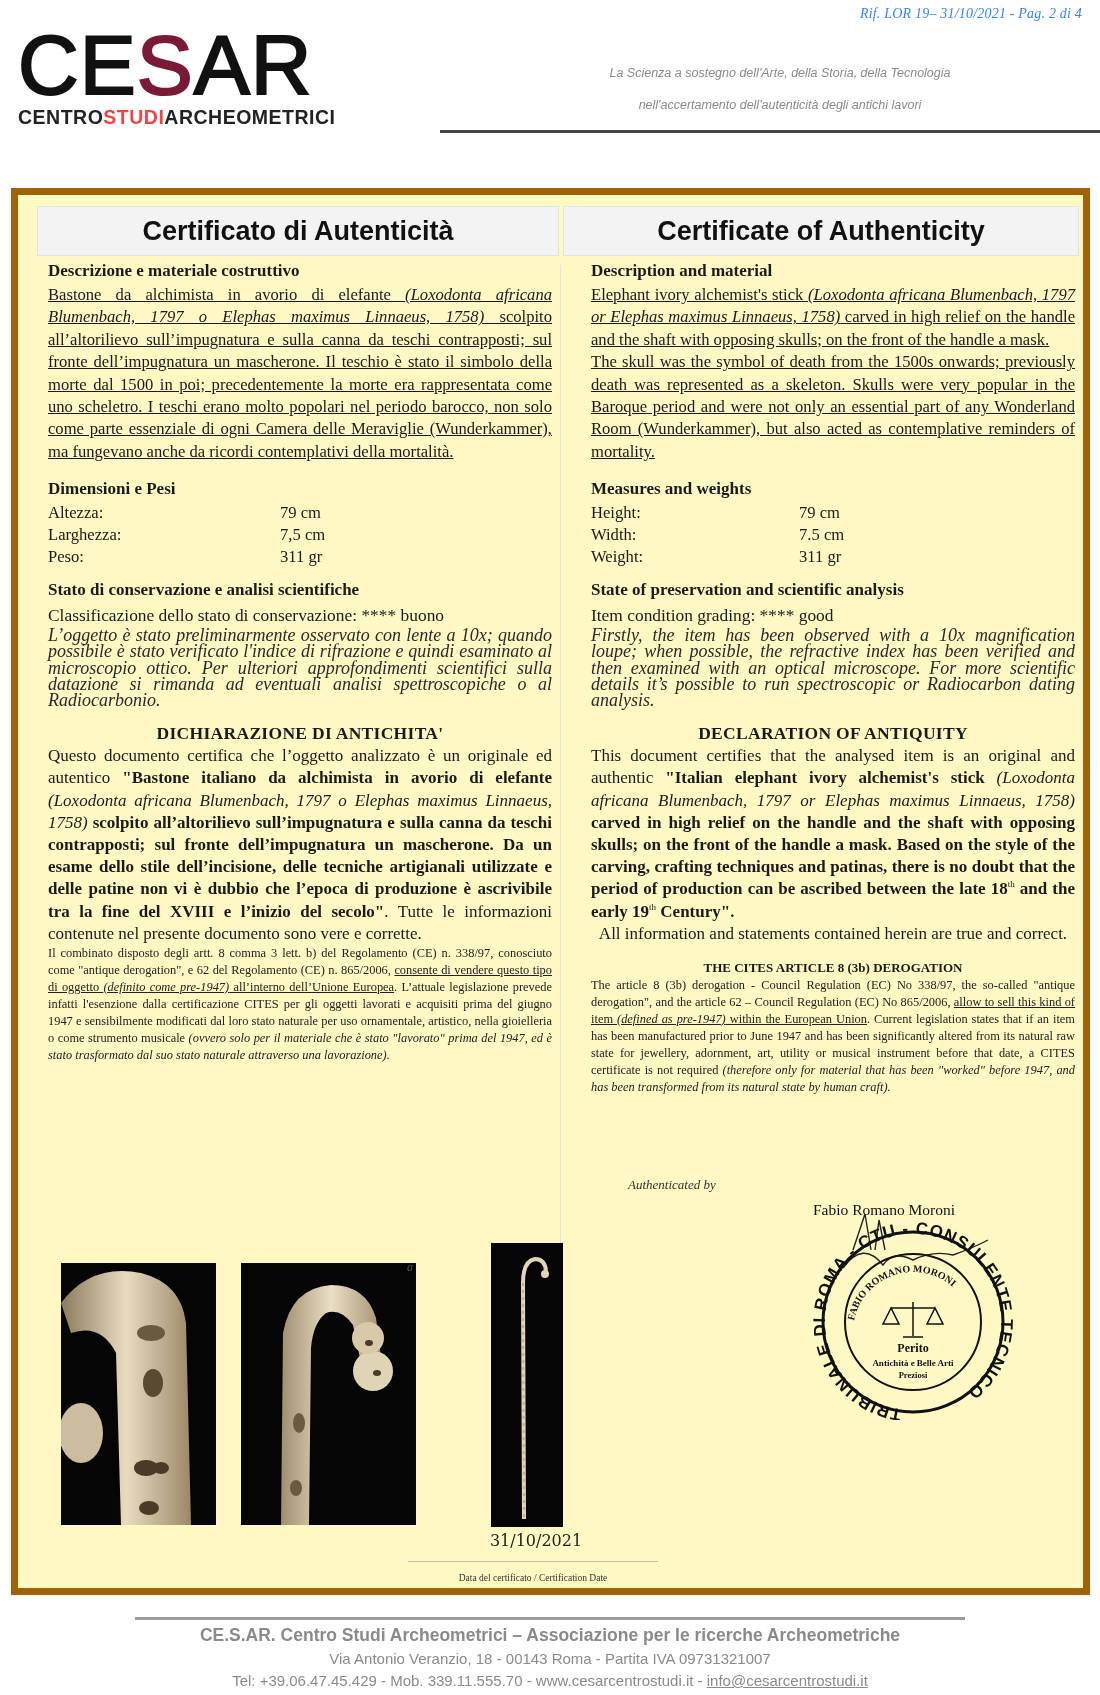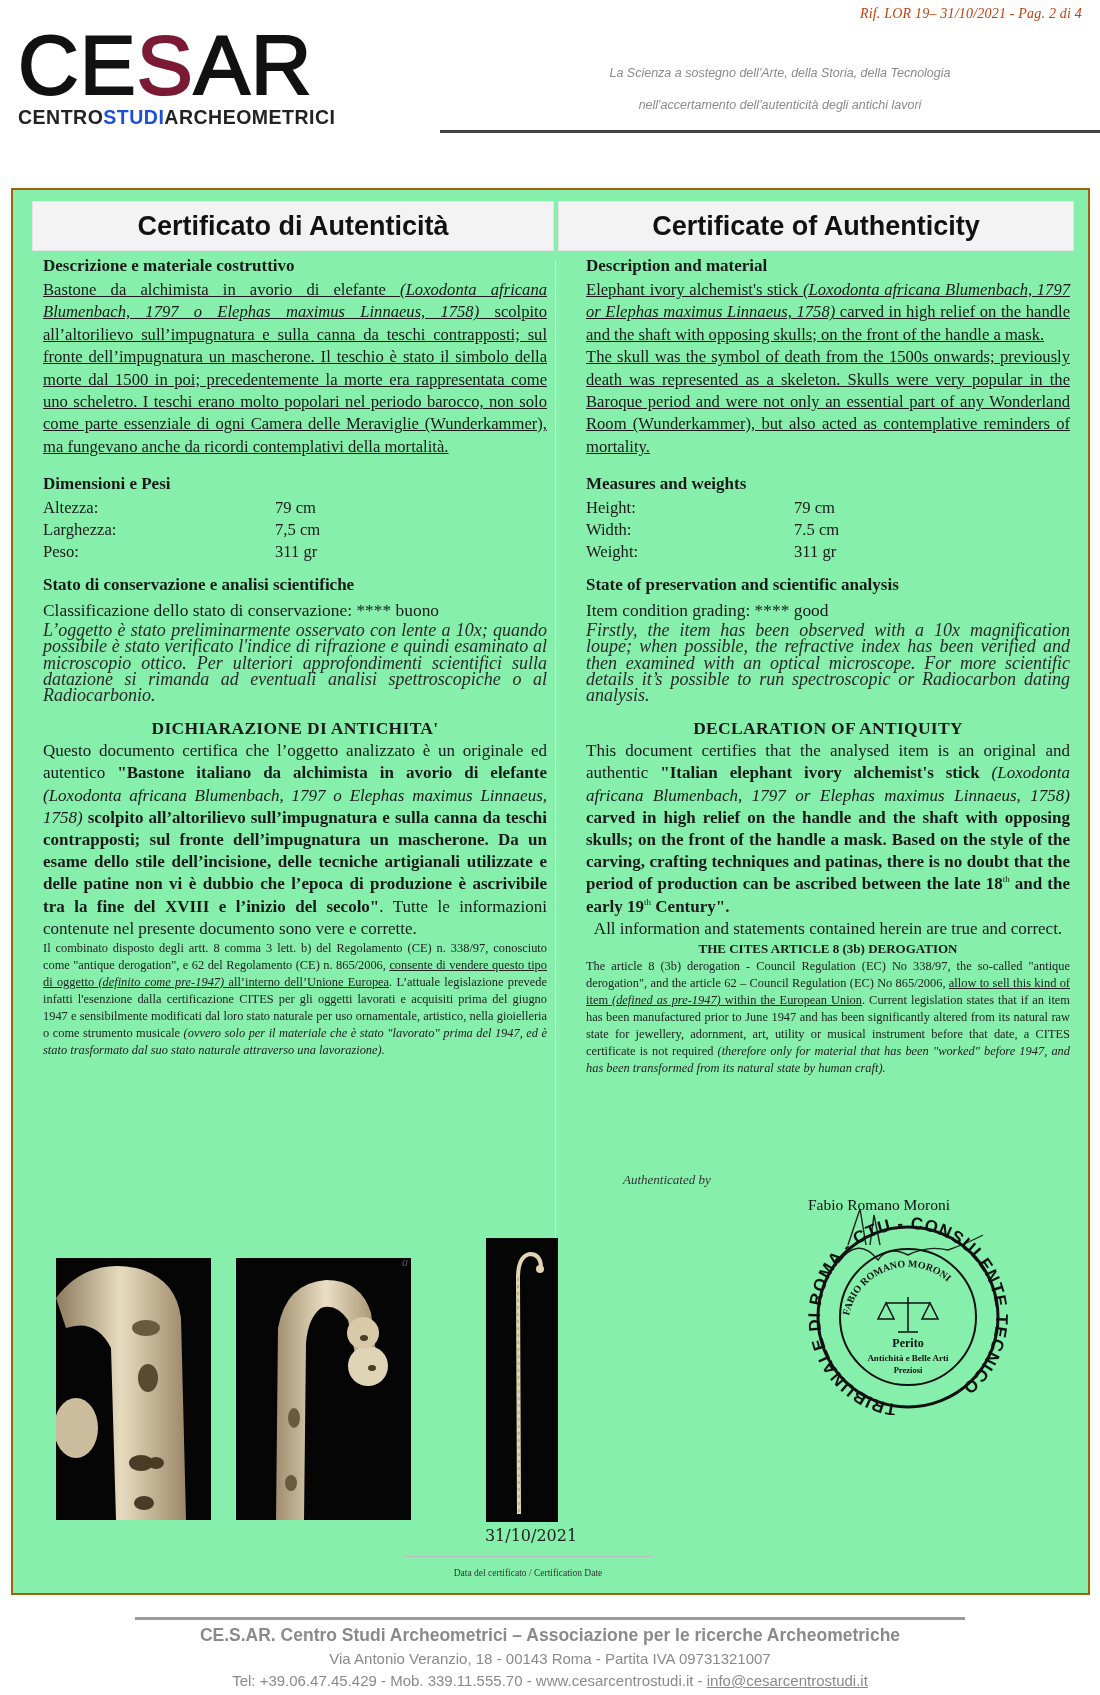--- a/index.html
+++ b/index.html
@@ -1,32 +1,32 @@
 <!DOCTYPE html>
 <html><head>
 <meta charset="utf-8">
 <style>
   * { box-sizing: border-box; margin: 0; padding: 0; }
   html, body { width: 1100px; height: 1695px; background: #ffffff; overflow: hidden; }
   body { position: relative; font-family: "Liberation Serif", serif; color: #1a1a1a; }
 
   
-  .ref { position: absolute; top: 6px; right: 18px; font-size: 14px; font-style: italic; color: #c2410c; letter-spacing: 0.2px; }
+  .ref { position: absolute; top: 6px; right: 18px; font-size: 14px; font-style: italic; color: #3b82f6; letter-spacing: 0.2px; }
   .logo { position: absolute; left: 18px; top: 30px; width: 380px; }
   .logo-main { font-family: "Liberation Sans", sans-serif; font-size: 84px; line-height: 70px; letter-spacing: 1px; color: #111; font-weight: 400; -webkit-text-stroke: 2.2px #111; }
   .logo-main .accent { color: #7a1a35; -webkit-text-stroke: 2.2px #7a1a35; }
   .logo-sub { font-family: "Liberation Sans", sans-serif; font-size: 19.5px; font-weight: 700; letter-spacing: 0.5px; color: #222; margin-top: 6px; white-space: nowrap; }
-  .logo-sub .accent { color: #1d4ed8; }
+  .logo-sub .accent { color: #ef4444; }
   .tagline { position: absolute; left: 470px; width: 620px; text-align: center; font-family: "Liberation Sans", sans-serif; font-style: italic; font-size: 12.5px; color: #8a8a8a; }
   .tagline.l1 { top: 66px; }
   .tagline.l2 { top: 98px; }
   .header-rule { position: absolute; left: 440px; top: 130px; width: 660px; height: 3px; background: #444; }
 
   
-  .frame { position: absolute; left: 11px; top: 188px; width: 1079px; height: 1407px; border: 2px solid #a16207; background: #86efac; padding-left: 46px; }
+  .frame { position: absolute; left: 11px; top: 188px; width: 1079px; height: 1407px; border: 7px solid #a16207; background: #fef9c3; padding-left: 46px; }
   .col-divider { position: absolute; left: 542px; top: 70px; width: 1px; height: 1170px; background: #e4e4e4; }
   .title-bar { position: absolute; top: 11px; height: 50px; background: #f3f3f3; border: 1px solid #e3e3e3; display: flex; align-items: center; justify-content: center; font-family: "Liberation Sans", sans-serif; font-weight: 700; font-size: 27px; color: #111; }
   .title-bar.it { left: 19px; width: 522px; }
   .title-bar.en { left: 545px; width: 516px; }
 
   .col { position: absolute; top: 62px; }
   .col.it { left: 30px; width: 504px; }
   .col.en { left: 573px; width: 484px; }
 
   .sec-h { font-weight: 700; font-size: 17px; line-height: 22px; }
@@ -140,21 +140,21 @@
     </div>
 
     <div class="sec-h" style="margin-top:11px">State of preservation and scientific analysis</div>
     <div class="grade" style="margin-top:2px">Item condition grading: **** good</div>
     <p class="note">Firstly, the item has been observed with a 10x magnification loupe; when possible, the refractive index has been verified and then examined with an optical microscope. For more scientific details it’s possible to run spectroscopic or Radiocarbon dating analysis.</p>
 
     <div class="decl-h" style="margin-top:13px">DECLARATION OF ANTIQUITY</div>
     <p class="decl"><span>This document certifies that the analysed item is an original and authentic </span><b>"Italian elephant ivory alchemist's stick </b><i>(Loxodonta africana Blumenbach, 1797 or Elephas maximus Linnaeus, 1758)</i><b> carved in high relief on the handle and the shaft with opposing skulls; on the front of the handle a mask. Based on the style of the carving, crafting techniques and patinas, there is no doubt that the period of production can be ascribed between the late 18</b><sup>th</sup><b> and the early 19</b><sup>th</sup><b> Century".</b></p>
     <p class="decl" style="text-align:center">All information and statements contained herein are true and correct.</p>
 
-    <div class="cites-h" style="">THE CITES ARTICLE 8 (3b) DEROGATION</div>
+    <div class="cites-h" style="margin-top:14px">THE CITES ARTICLE 8 (3b) DEROGATION</div>
     <p class="cites"><span>The article 8 (3b) derogation - Council Regulation (EC) No 338/97, the so-called "antique derogation", and the article 62 – Council Regulation (EC) No 865/2006, </span><span class="u"><span>allow to sell this kind of item </span><i>(defined as pre-1947)</i><span> within the European Union</span></span><span>. Current legislation states that if an item has been manufactured prior to June 1947 and has been significantly altered from its natural raw state for jewellery, adornment, art, utility or musical instrument before that date, a CITES certificate is not required </span><i>(therefore only for material that has been "worked" before 1947, and has been transformed from its natural state by human craft).</i></p>
   </div>
 
   <div class="photo photo-1" title="Carved ivory handle with mask and skulls (close-up)">
     <svg viewBox="0 0 155 262" preserveAspectRatio="none">
       <defs>
         <linearGradient id="iv1" x1="0" x2="1" y1="0" y2="0">
           <stop offset="0" stop-color="#8c7a5c"></stop>
             <stop offset="0.5" stop-color="#e8dcc0"></stop>
             <stop offset="1" stop-color="#9c8868"></stop>

